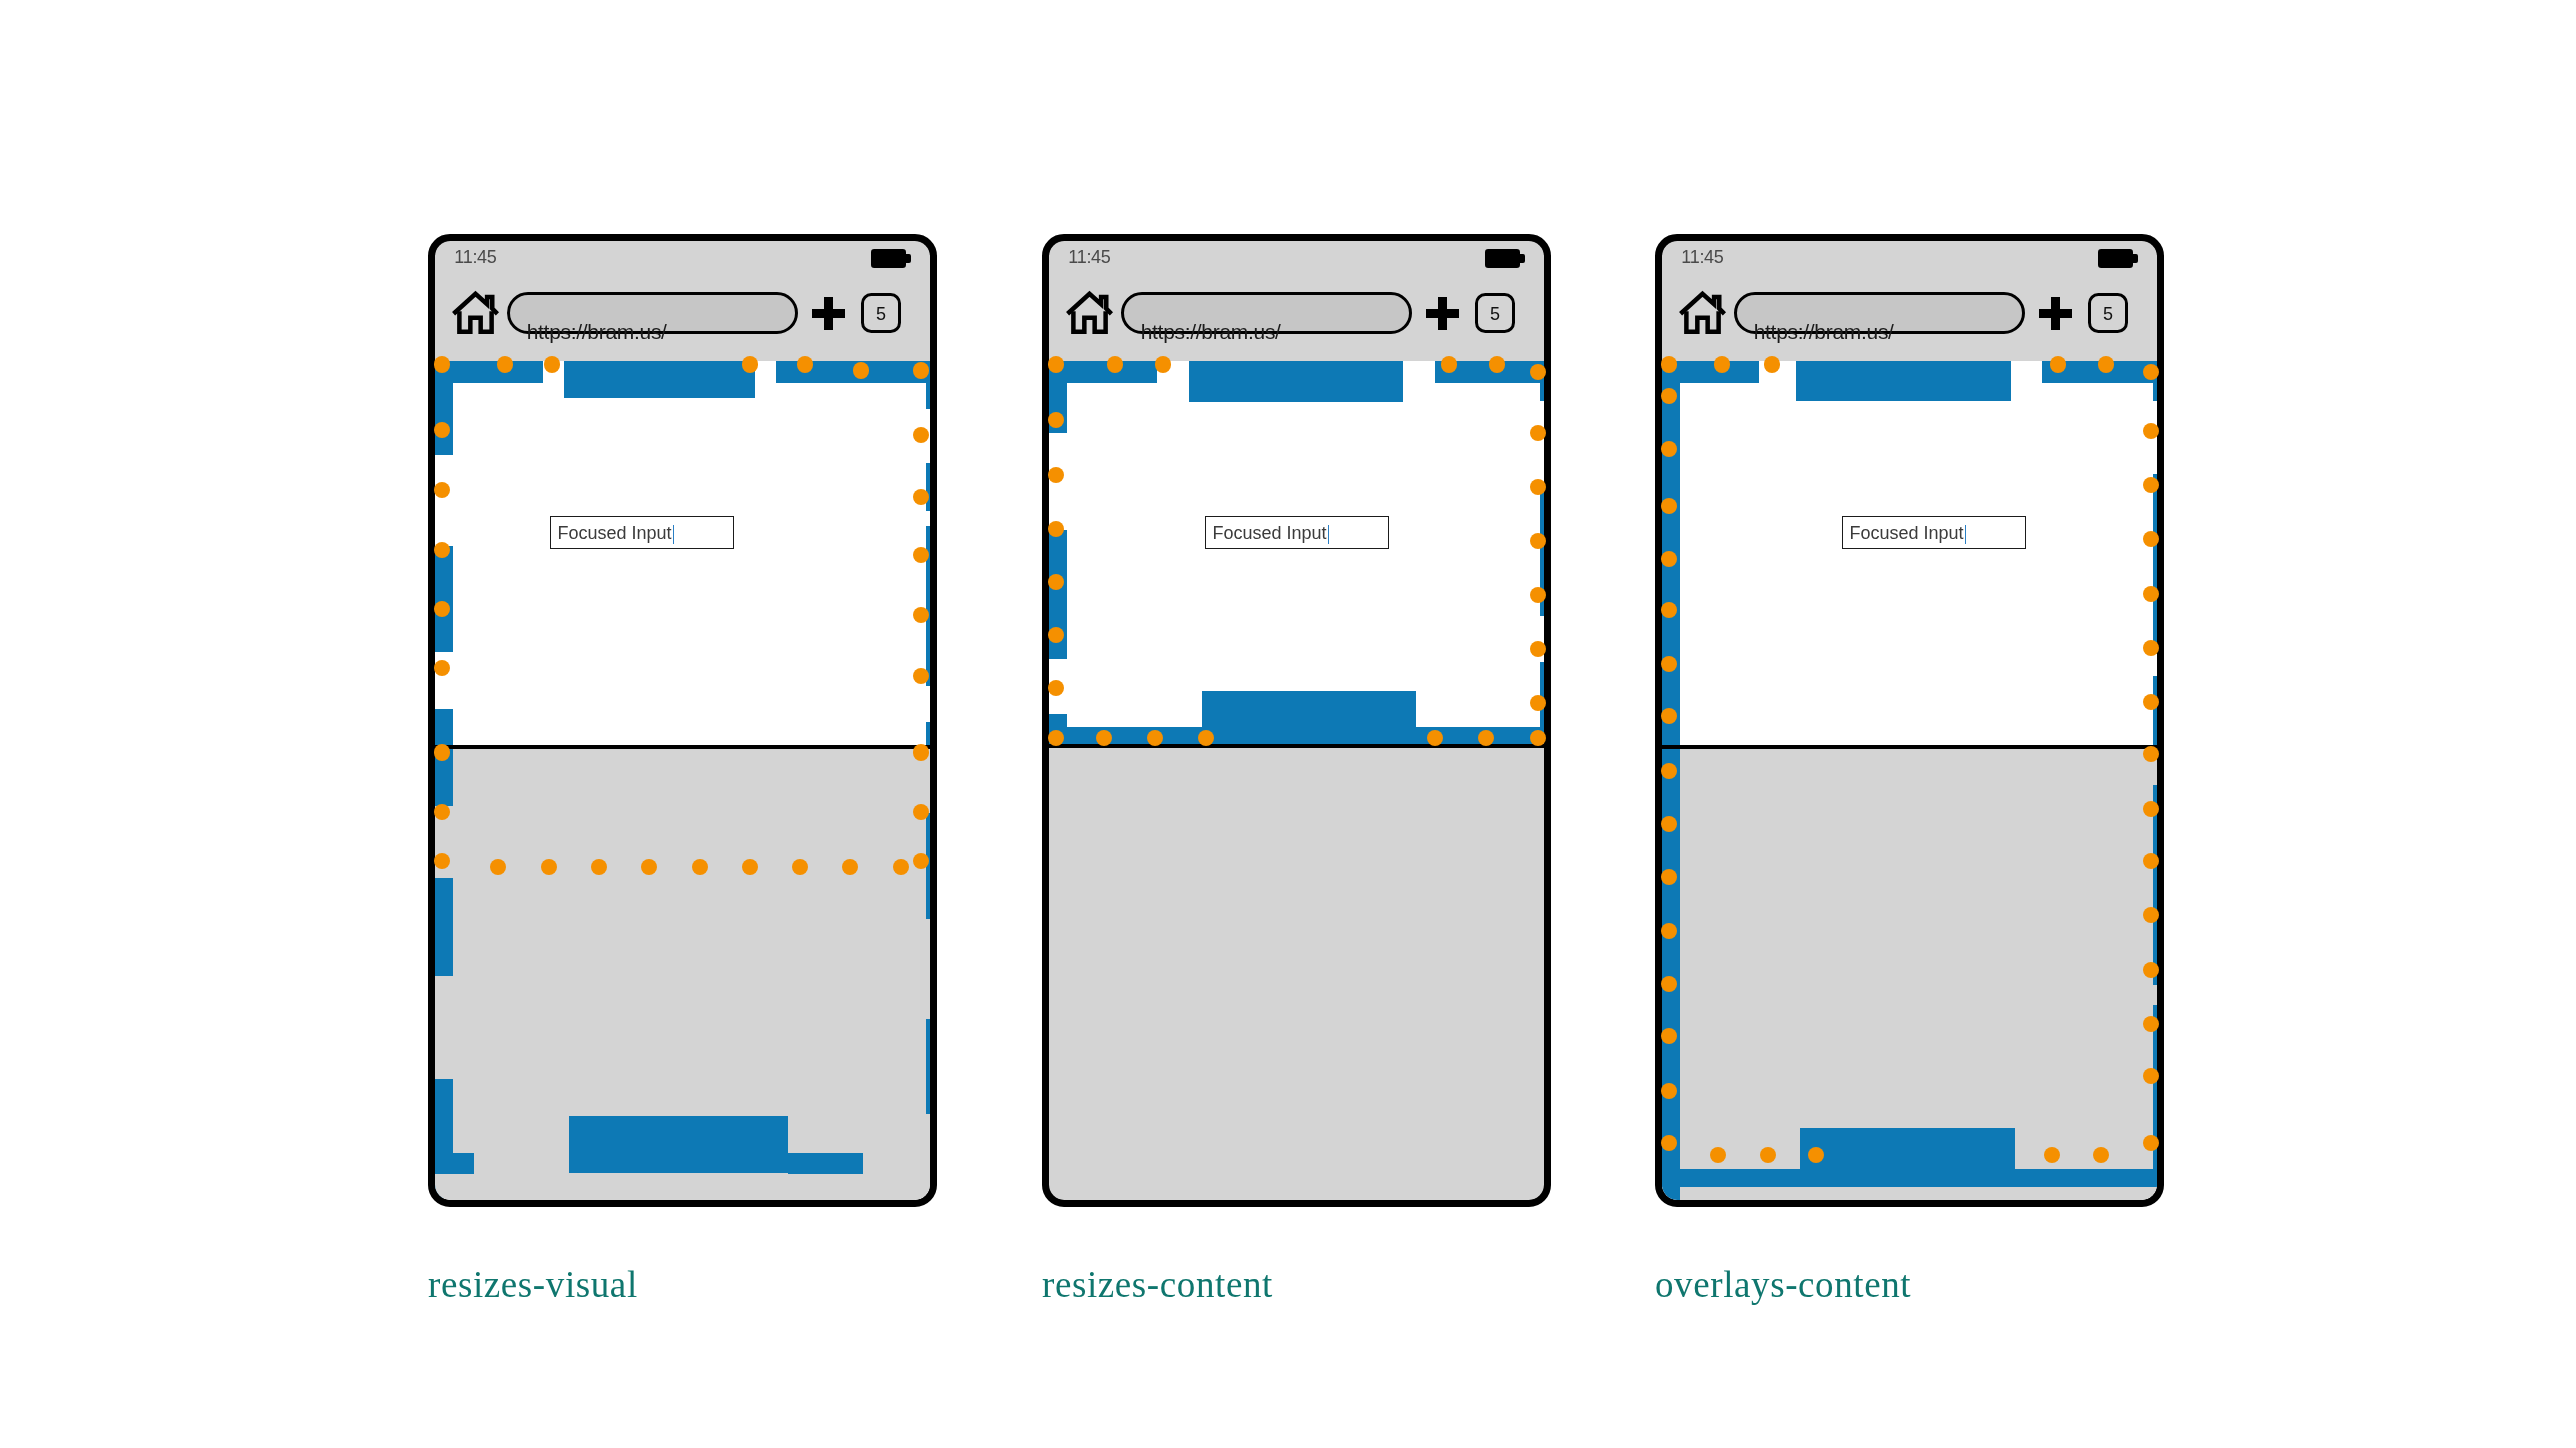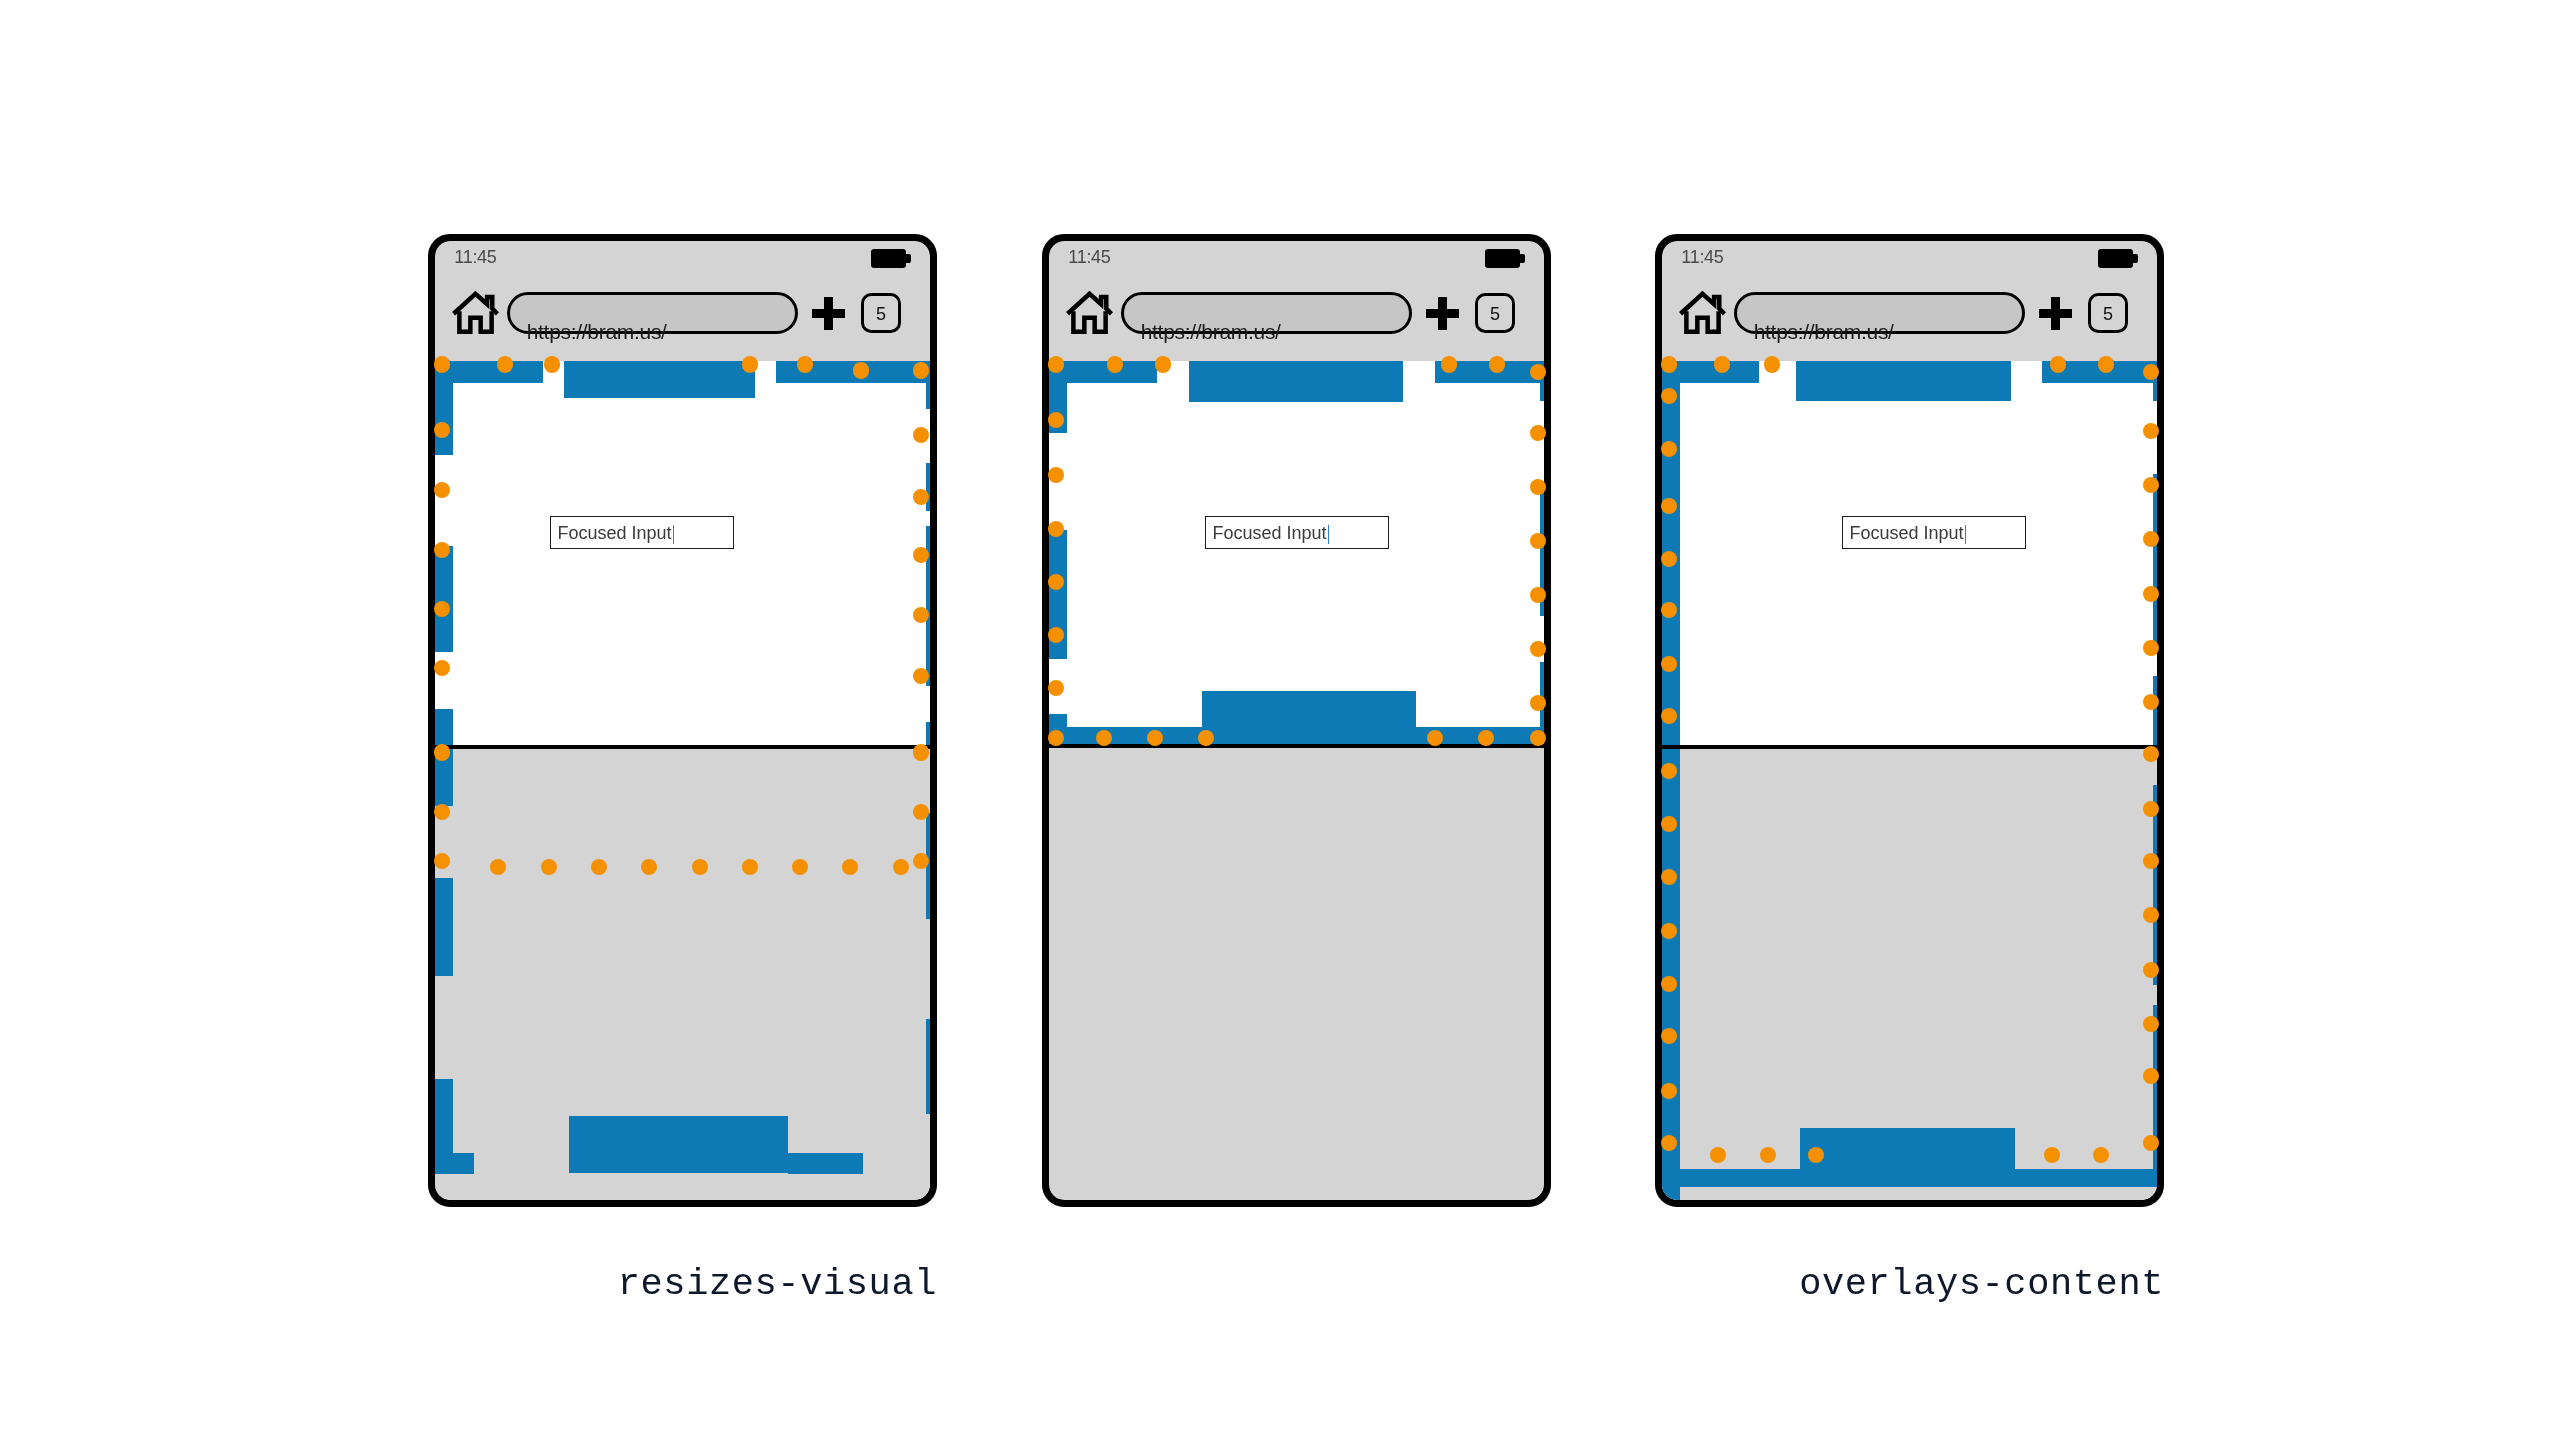--- a/index.html
+++ b/index.html
@@ -105,23 +105,23 @@
     font-size:18px;color:#3b3b3b;white-space:nowrap;
     font-family:"Liberation Sans", sans-serif;
   }
   .caret{
     display:inline-block;width:1.9px;height:19.3px;background:#2b7fc4;
     vertical-align:-3.9px;margin-left:0.6px;
   }
 
   
   .caption{
-    position:absolute;width:509px;text-align:right;
-    font-family:Liberation Mono, monospace;
-    font-size:37px;color:#0f172a;letter-spacing:0.6px;
+    position:absolute;width:509px;text-align:left;
+    font-family:Liberation Serif, serif;
+    font-size:37px;color:#0f766e;letter-spacing:0.6px;
     white-space:nowrap;
   }
 </style>
 </head>
 <body>
 
 <div class="stage">
 
   <div class="phone" id="phone1" style="left:428px;top:234px;">
     <div class="phone-inner">
@@ -310,20 +310,21 @@
     <div class="dot" style="left:496px;top:295px;"></div>
     <div class="dot" style="left:496px;top:349px;"></div>
     <div class="dot" style="left:496px;top:384px;"></div>
     <div class="dot" style="left:62px;top:384px;"></div>
     <div class="dot" style="left:113px;top:384px;"></div>
     <div class="dot" style="left:164px;top:384px;"></div>
     <div class="dot" style="left:393px;top:384px;"></div>
     <div class="dot" style="left:444px;top:384px;"></div>
   </div>
 
+  <div class="caption" style="left:1042px;top:1263px;">resizes-content</div>
 
   <div class="phone" id="phone3" style="left:1655px;top:234px;">
     <div class="phone-inner">
 
       <div class="chrome">
         <div class="statusbar">
           <div class="clock">11:45</div>
           <div class="battery">
             <div class="shell"></div>
             <div class="nub"></div>

